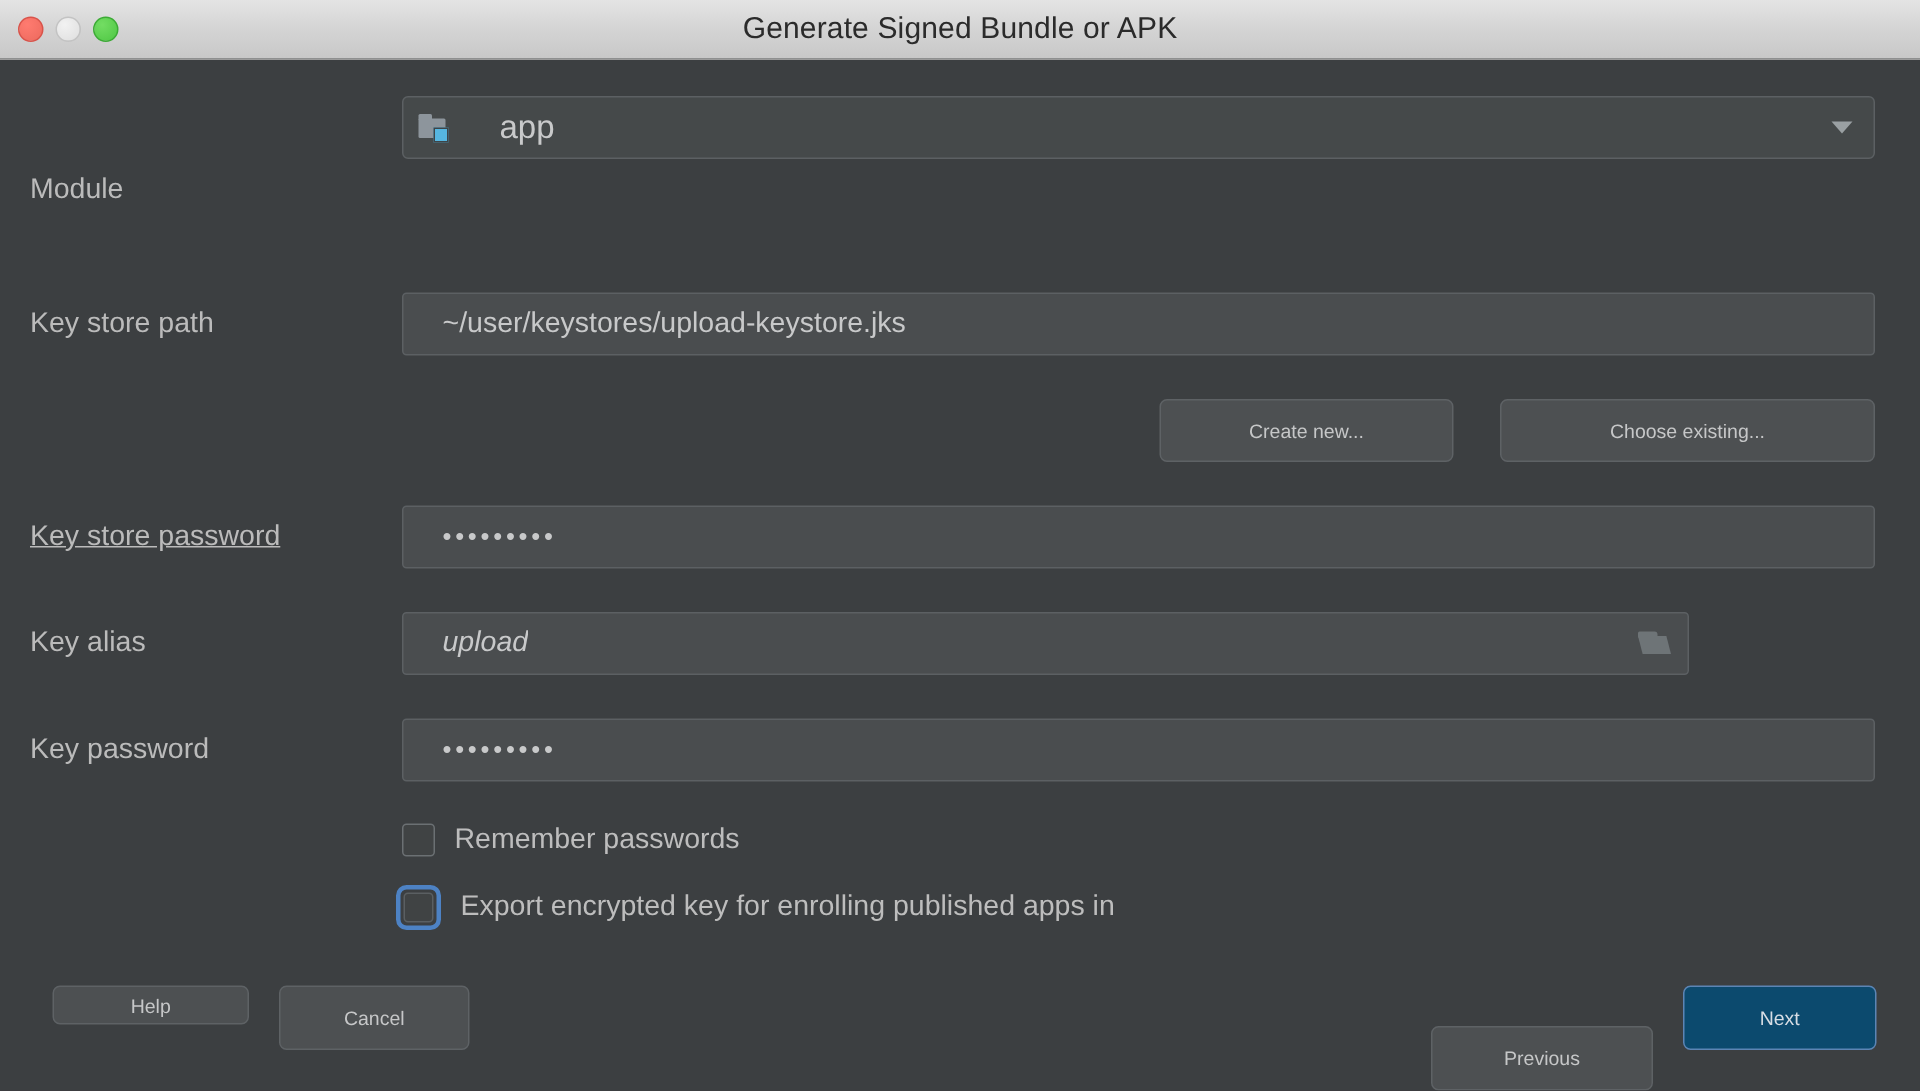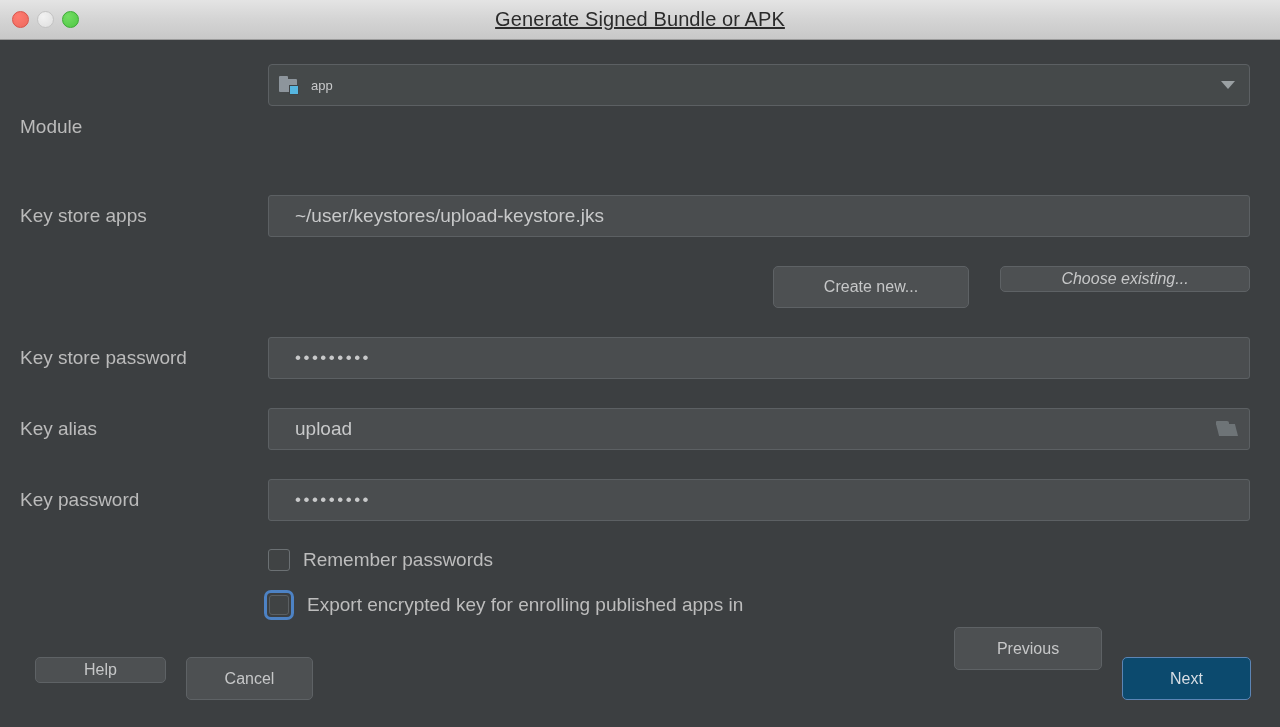--- a/index.html
+++ b/index.html
@@ -45,21 +45,20 @@
   .light.green  { background: radial-gradient(circle at 35% 30%, #73dd63, #4fc744); border: 1px solid #3cab35; }
 
   .window-title {
     position: absolute;
     left: 0; right: 0;
     text-align: center;
     font-size: 20px;
     color: #2b2b2b;
     letter-spacing: 0.1px;
     pointer-events: none;
-    text-decoration: underline;
   }
 
   
   .content {
     flex: 1 1 auto;
     position: relative;
   }
 
   .label {
     position: absolute;
@@ -84,21 +83,22 @@
 
   .combo {
     position: absolute;
     background: #45494a;
     border: 1px solid #5c6063;
     border-radius: 4px;
     display: flex;
     align-items: center;
     padding: 0 10px;
     color: #c8c9ca;
-    font-size: 13px;
+    font-size: 22px;
+    gap: 22px;
   }
   .caret {
     position: absolute;
     right: 14px;
     width: 0; height: 0;
     border-left: 7px solid transparent;
     border-right: 7px solid transparent;
     border-top: 8px solid #9aa0a3;
   }
 
@@ -153,21 +153,21 @@
     clip-path: polygon(0% 0%, 86% 0%, 100% 100%, 14% 100%);
   }
 
   
   .btn {
     position: absolute;
     background: #4d5052;
     border: 1px solid #5e6265;
     border-radius: 5px;
     color: #c6c7c8;
-    font-size: 16px;
+    font-size: 13px;
     display: flex;
     align-items: center;
     justify-content: center;
     cursor: default;
     user-select: none;
   }
   .btn.primary {
     background: #0c4a6e;
     border: 1px solid #5c85b5;
     color: #d7dde4;
@@ -232,35 +232,35 @@
     <div class="combo" style="left:268px; top:24px; width:982px; height:42px;">
       <span class="mod-icon">
         <span class="f-tab"></span>
           <span class="f-body"></span>
           <span class="f-sq"></span>
       </span>
       <span>app</span>
       <span class="caret"></span>
     </div>
 
-    <div class="label" style="left:20px; top:165px;">Key store apps</div>
+    <div class="label" style="left:20px; top:165px;">Key store path</div>
     <div class="field" style="left:268px; top:155px; width:982px; height:42px;">
       <span class="value" title="~/user/keystores/upload-keystore.jks">~/user/keystores/upload-keystore.jks</span>
     </div>
 
     <div class="btn" style="left:773px; top:226px; width:196px; height:42px;">Create new...</div>
-    <div class="btn" style="left:1000px; top:226px; width:250px; height:26px;font-style:italic;">Choose existing...</div>
-
-    <div class="label" style="left:20px; top:307px;">Key store password</div>
+    <div class="btn" style="left:1000px; top:226px; width:250px; height:42px;">Choose existing...</div>
+
+    <div class="label" style="left:20px; top:307px;text-decoration:underline;">Key store password</div>
     <div class="field" style="left:268px; top:297px; width:982px; height:42px;">
       <span class="value dots">•••••••••</span>
     </div>
 
     <div class="label" style="left:20px; top:378px;">Key alias</div>
-    <div class="field" style="left:268px; top:368px; width:982px; height:42px;">
+    <div class="field" style="left:268px; top:368px; width:858px; height:42px;font-style:italic;">
       <span class="value">upload</span>
       <span class="folder-btn">
         <span class="open-folder">
           <span class="back"></span>
             <span class="front"></span>
         </span>
       </span>
     </div>
 
     <div class="label" style="left:20px; top:449px;">Key password</div>
@@ -275,17 +275,17 @@
 
     <div class="checkrow" style="left:264px; top:550px;">
       <span class="cbox-focus">
         <span class="cbox"></span>
       </span>
       <span class="cb-label">Export encrypted key for enrolling published apps in</span>
     </div>
 
     <div class="btn" style="left:35px; top:617px; width:131px; height:26px;">Help</div>
     <div class="btn" style="left:186px; top:617px; width:127px; height:43px;">Cancel</div>
-    <div class="btn" style="left:954px; top:587px; width:148px; height:43px;">Previous</div>
+    <div class="btn" style="left:954px; top:644px; width:148px; height:43px;">Previous</div>
     <div class="btn primary" style="left:1122px; top:617px; width:129px; height:43px;">Next</div>
 
   </div>
 </div>
 
 </body></html>

